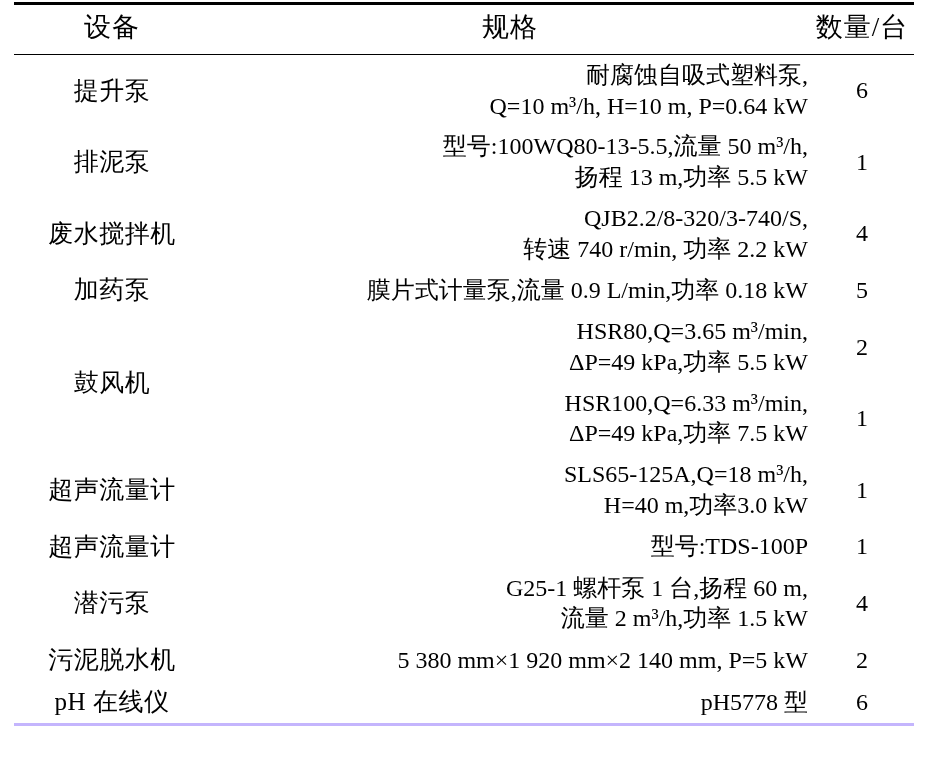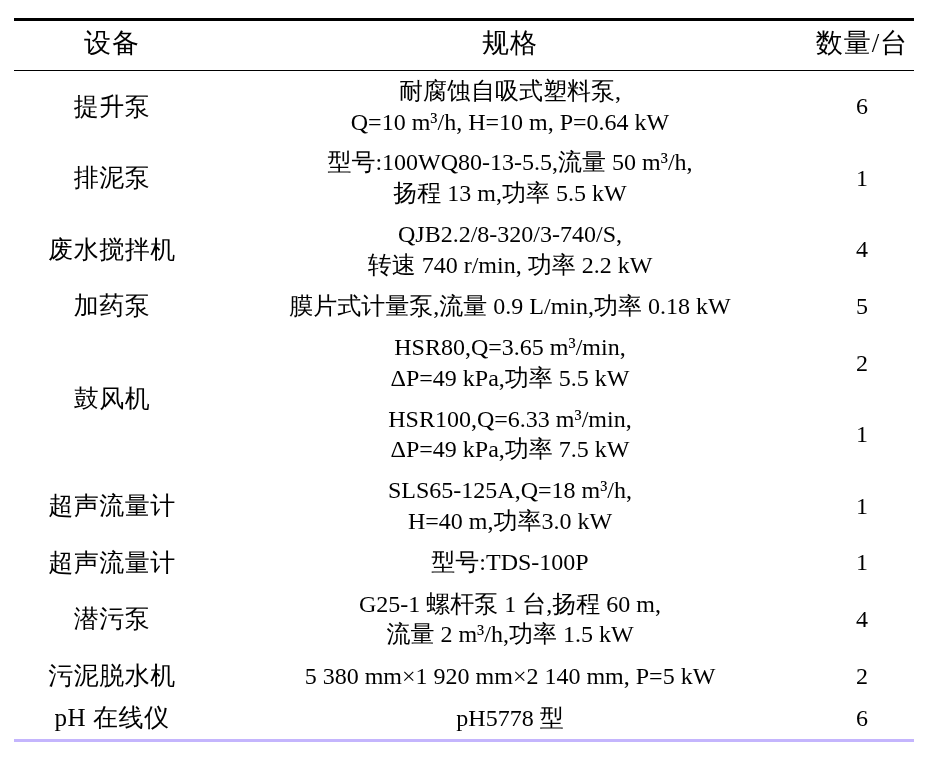--- a/index.html
+++ b/index.html
@@ -18,21 +18,21 @@
     width: 928px;
     height: 762px;
     box-sizing: border-box;
     padding: 0 14px;
     position: relative;
   }
   table.equip {
     width: 900px;
     border-collapse: collapse;
     table-layout: fixed;
-    margin-top: 18px;
+    margin-top: 2px;
   }
   table.equip col.c1 { width: 196px; }
   table.equip col.c2 { width: 600px; }
   table.equip col.c3 { width: 104px; }
 
   table.equip thead th {
     font-weight: normal;
     font-size: 27px;
     padding: 4px 0 9px 0;
     text-align: center;
@@ -56,21 +56,21 @@
   }
   tbody td.spec {
     font-size: 24px;
   }
   tbody td.qty {
     font-size: 24px;
   }
   tbody tr.last td {
     border-bottom: 3px solid #c4b5fd;
   }
-  .spec-line { display: block; white-space: nowrap; }
+  .spec-line { display: block; white-space: nowrap; text-align: right; }
   .rowspan-cell {
     vertical-align: middle;
   }
 </style>
 </head>
 <body>
 
 <div class="sheet">
   <table class="equip">
     <colgroup>

